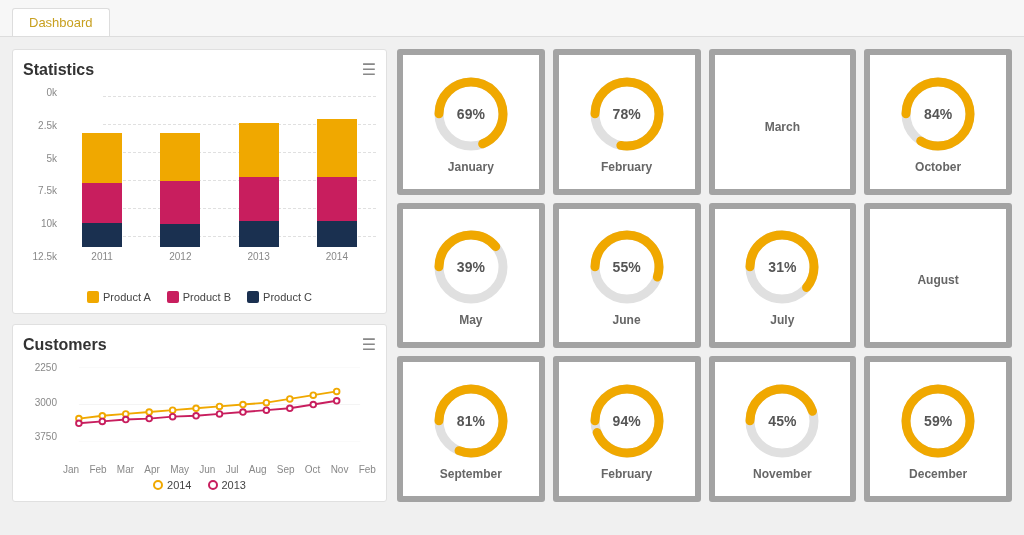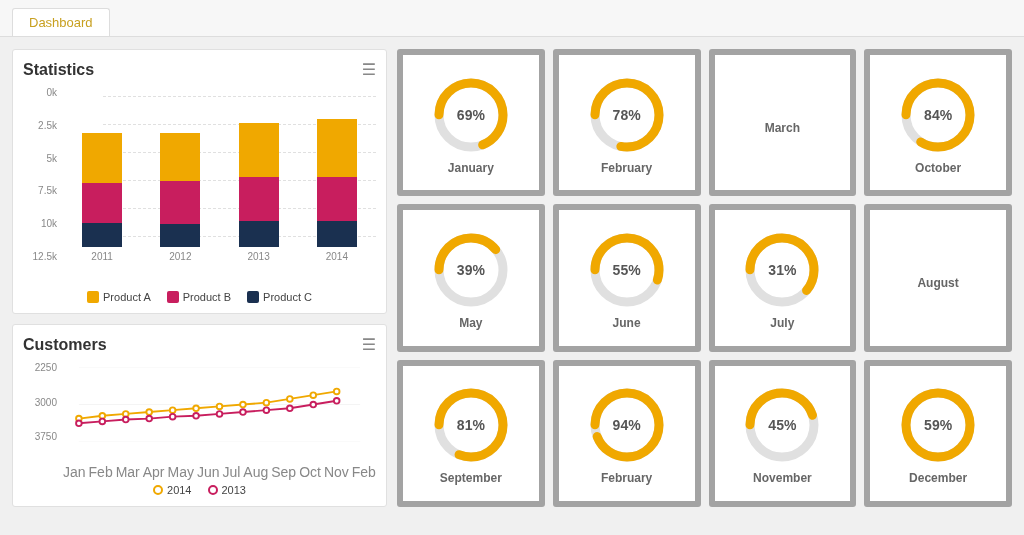--- a/index.html
+++ b/index.html
@@ -203,21 +203,21 @@
       color: #888;
       padding-right: 4px;
     }
     .line-chart-svg {
       width: 100%;
       height: 100%;
     }
     .x-labels {
       display: flex;
       justify-content: space-between;
-      font-size: 14px;
+      font-size: 10px;
       color: #888;
       margin-top: 2px;
       padding-left: 2px;
     }
     .line-legend {
       display: flex;
       justify-content: center;
       gap: 16px;
       font-size: 11px;
       margin-top: 4px;

